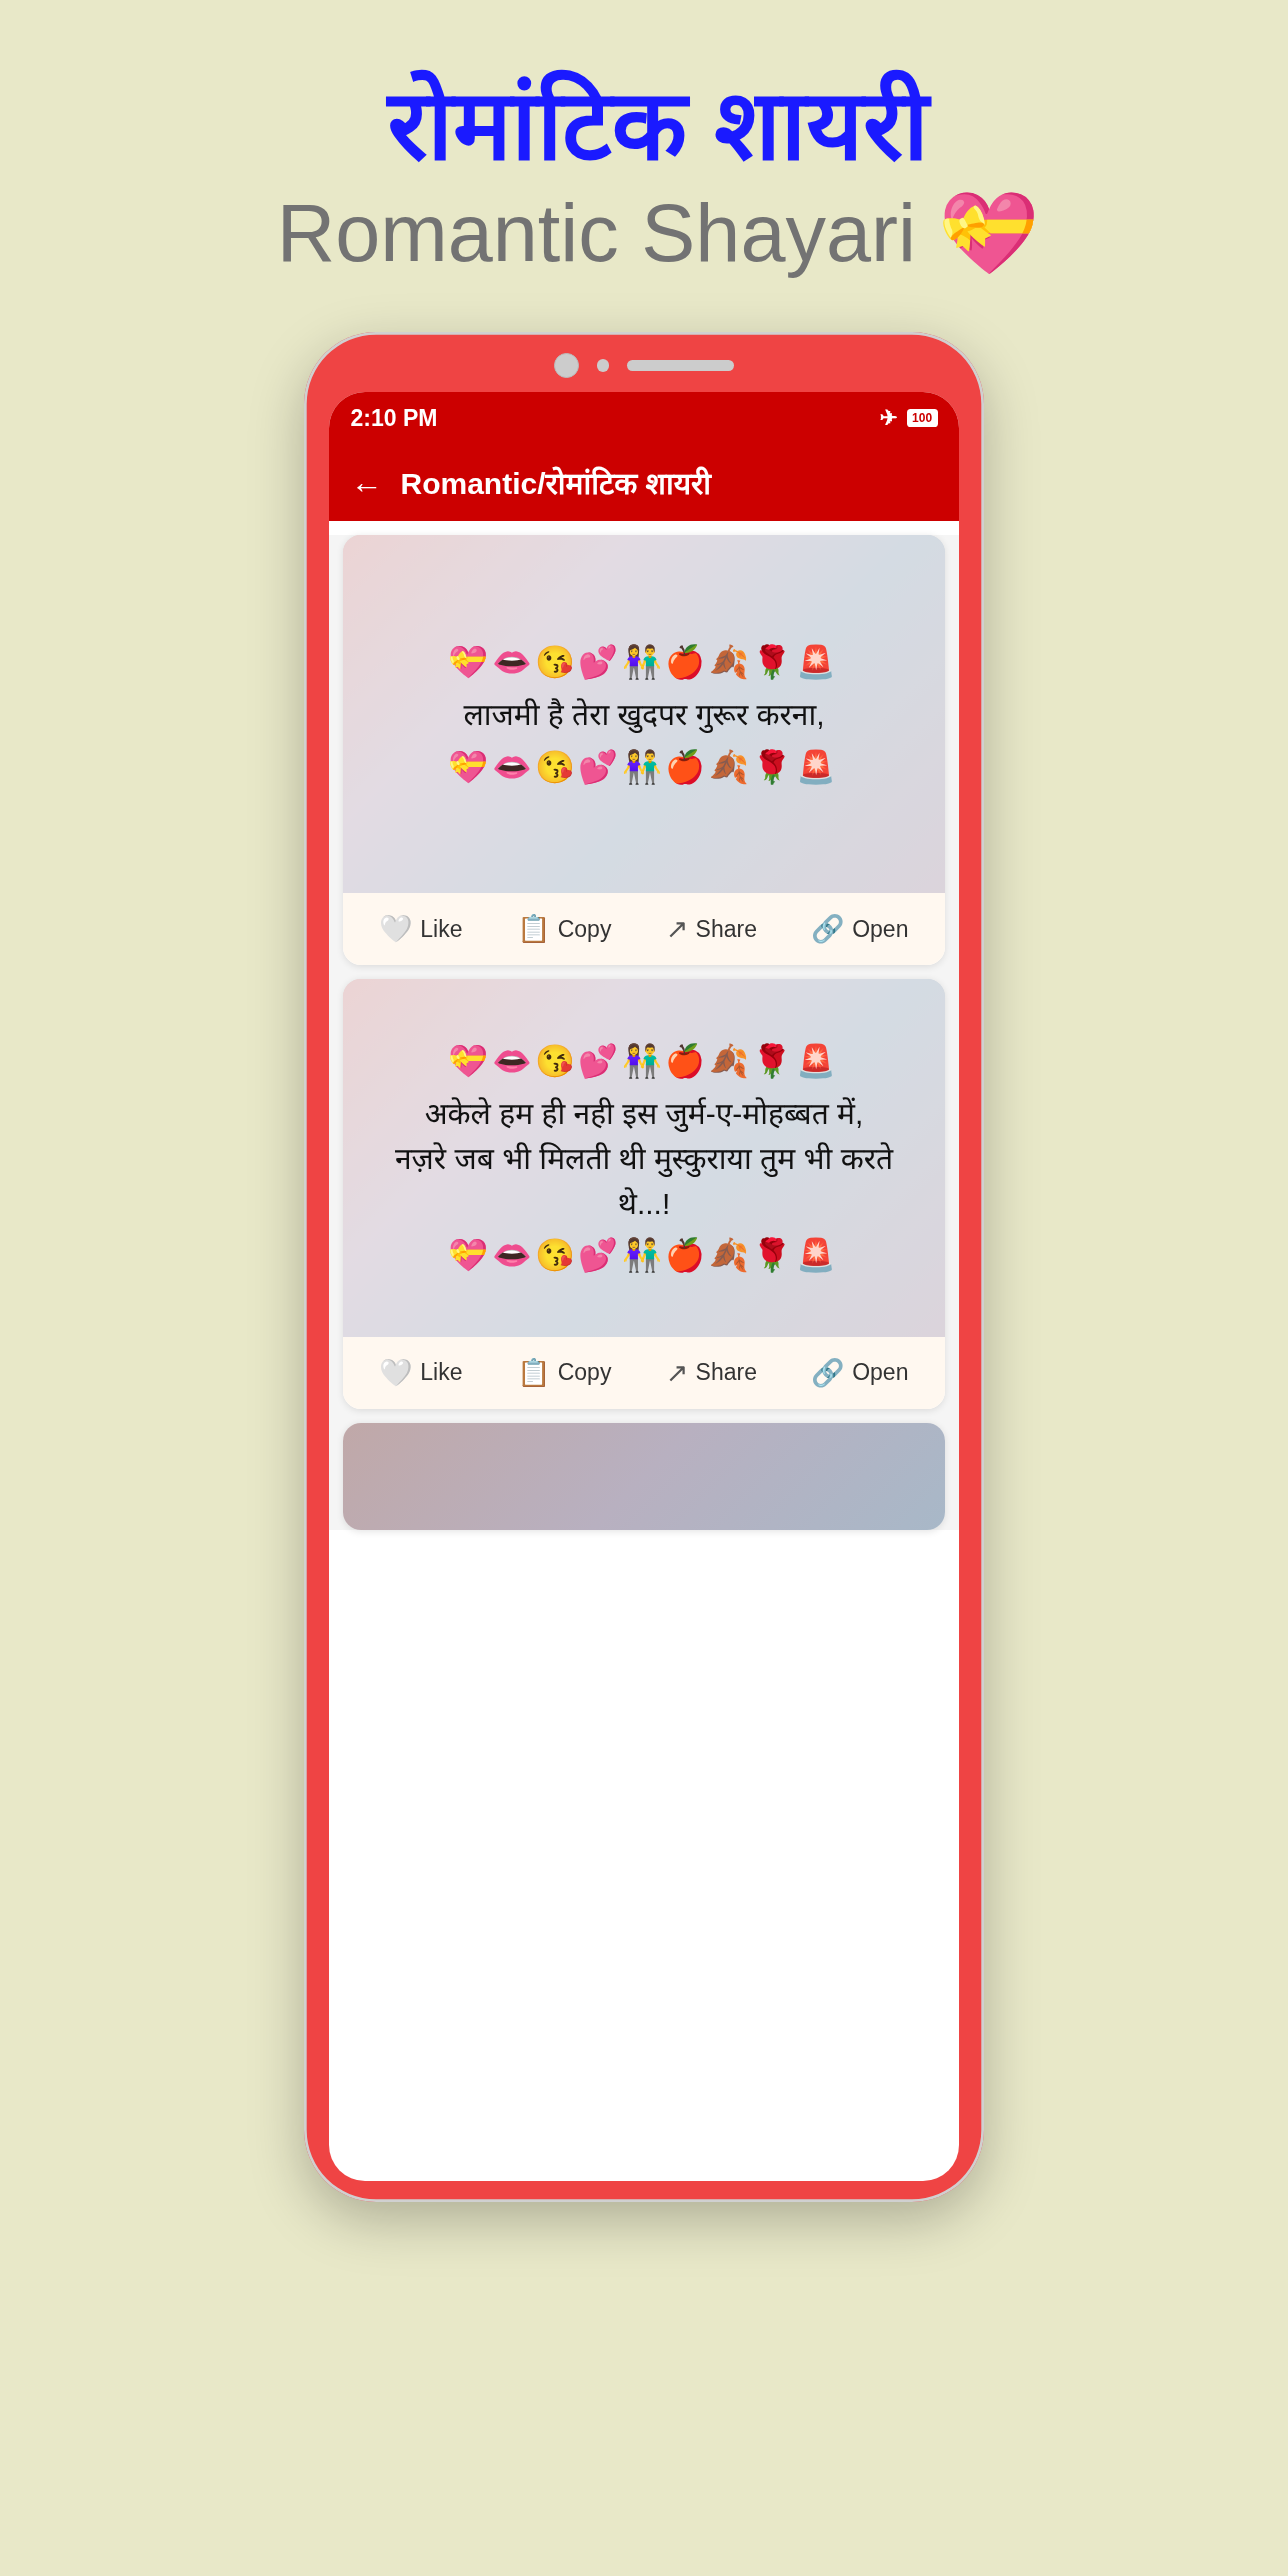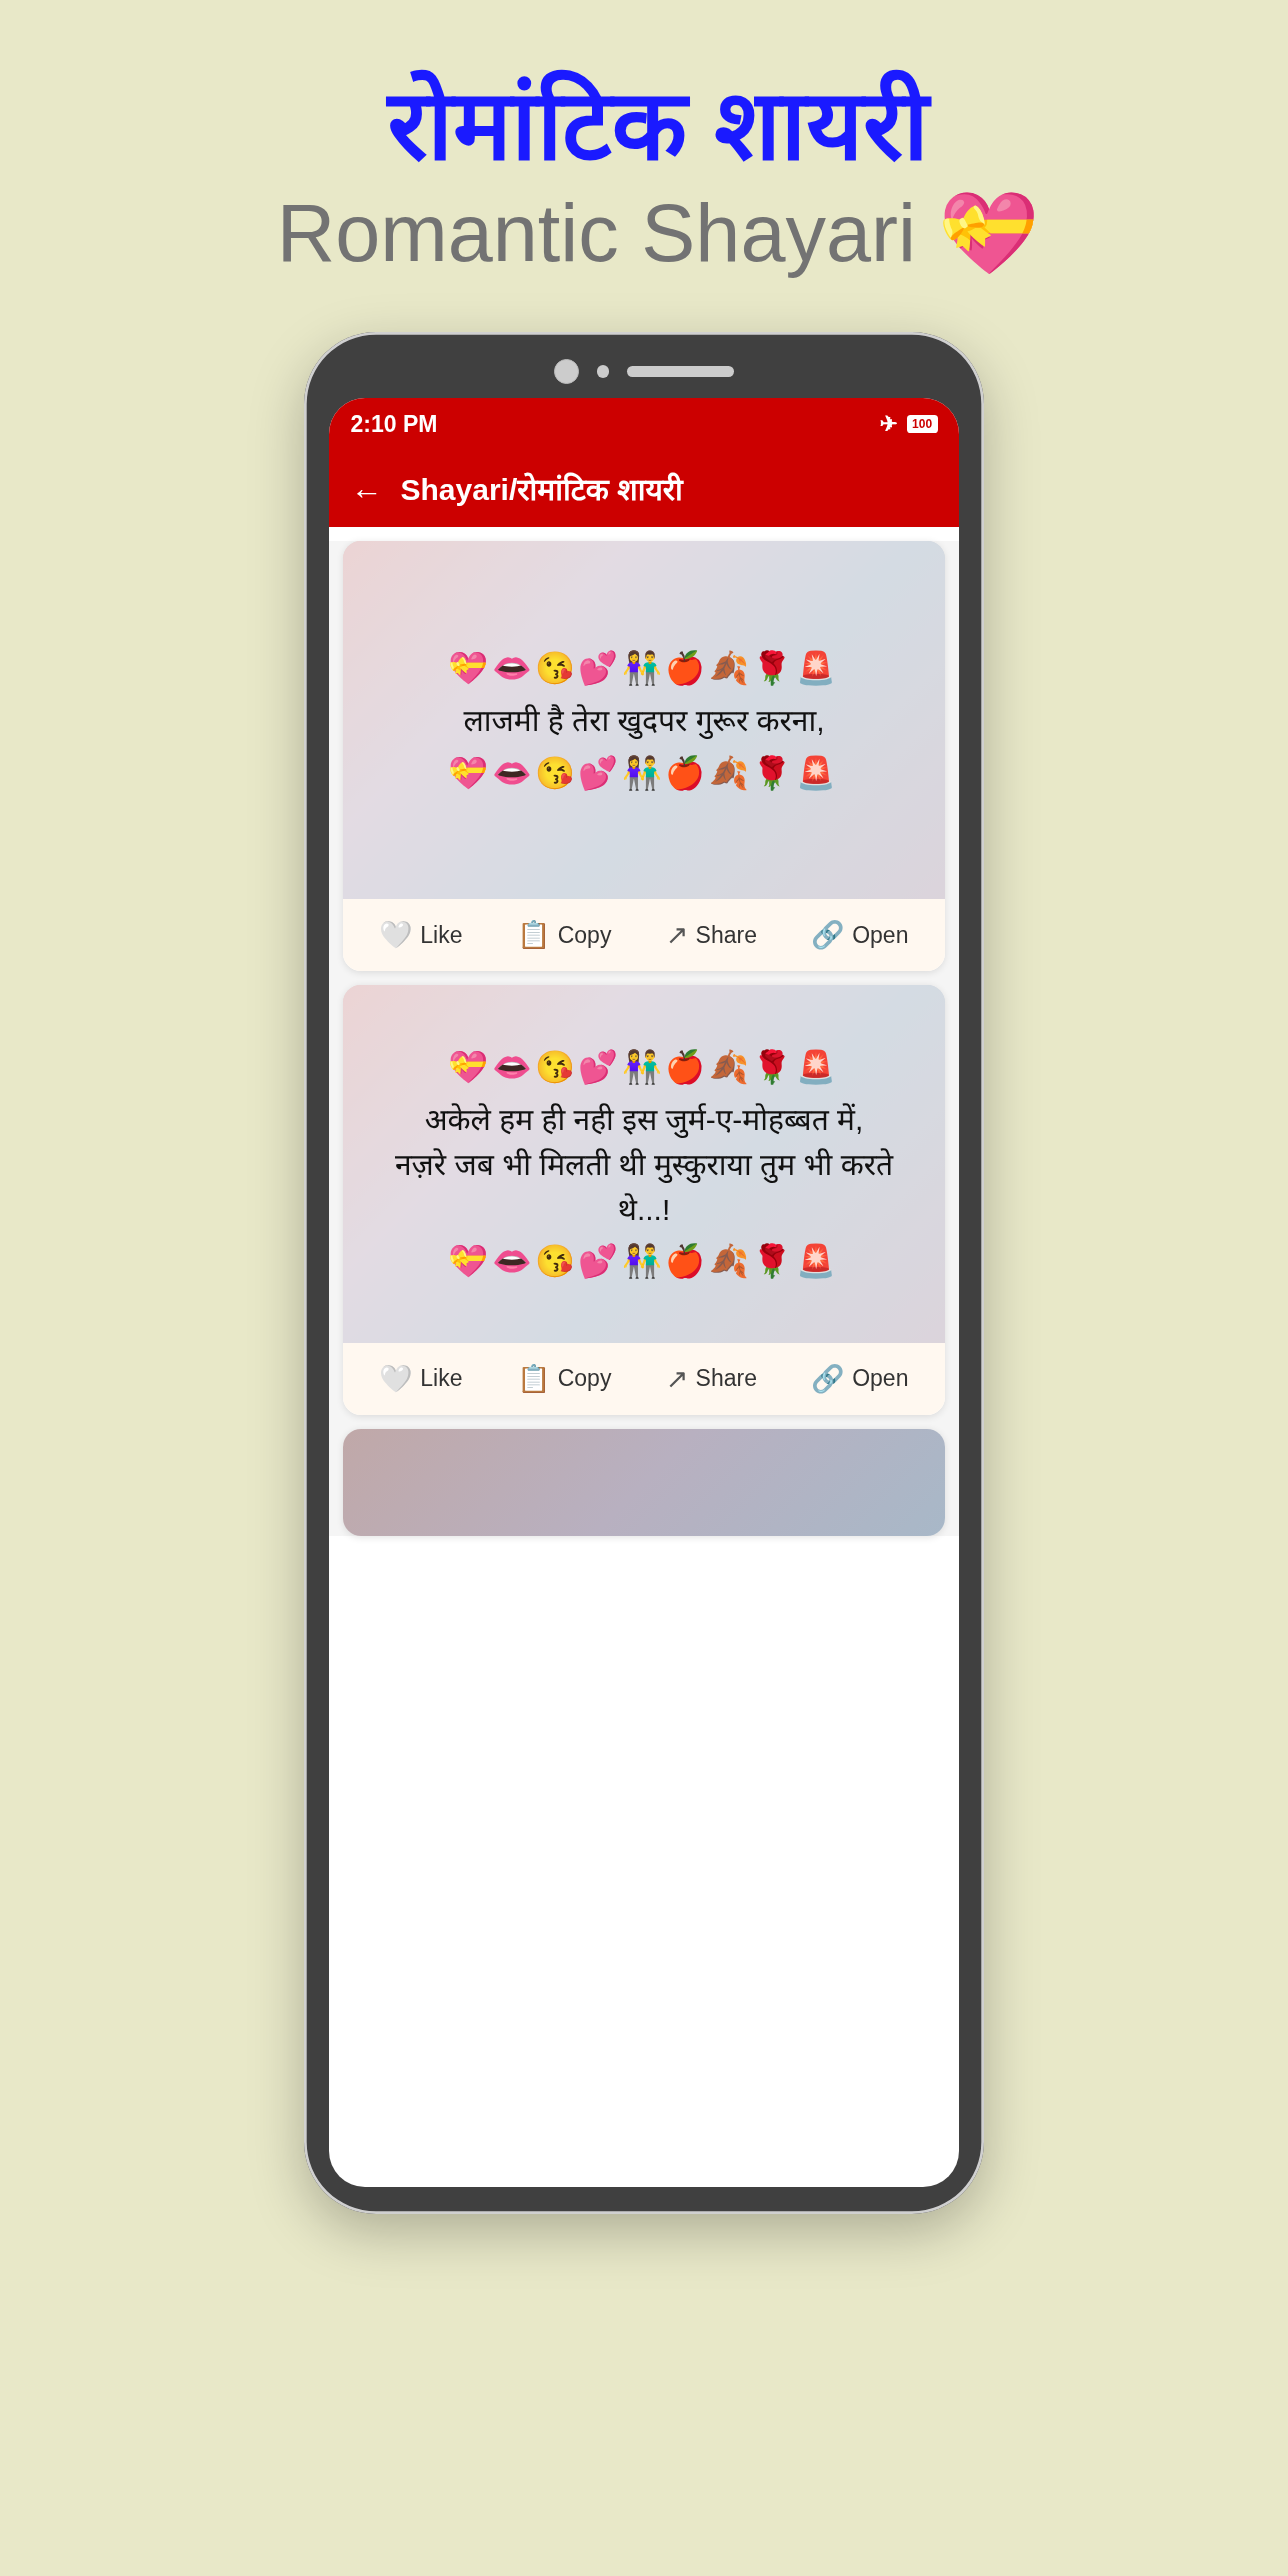--- a/index.html
+++ b/index.html
@@ -35,23 +35,23 @@
       color: #737373;
       line-height: 1.1;
     }
 
     .phone-wrapper {
       position: relative;
       width: 680px;
     }
 
     .phone-outer {
-      background: #404040;
+      background: #ef4444;
       border-radius: 72px;
-      padding: 27px 25px;
+      padding: 21px 25px;
       box-shadow: 0 18px 54px rgba(0,0,0,0.25), inset 0 0 0 2.7px #d0d0d0;
     }
 
     .phone-top-bar {
       display: flex;
       justify-content: center;
       align-items: center;
       gap: 18px;
       margin-bottom: 14.3px;
       padding: 0 18px;
@@ -246,21 +246,21 @@
       <div class="status-bar">
         <span>2:10 PM</span>
         <div class="status-right">
           <span>✈</span>
           <span class="battery-icon">100</span>
         </div>
       </div>
 
       <div class="app-bar">
         <span class="back-arrow">←</span>
-        <span class="app-bar-title">Shayari/रोमांटिक शायरी</span>
+        <span class="app-bar-title">Romantic/रोमांटिक शायरी</span>
       </div>
 
       <div class="content-area">
 
         <div class="shayari-card">
           <div class="shayari-image-area">
             <div class="shayari-content">
               <div class="emoji-row">💝👄😘💕👫🍎🍂🌹🚨</div>
               <div class="shayari-text">
                 <span>लाजमी है तेरा खुदपर गुरूर करना,</span><br>

